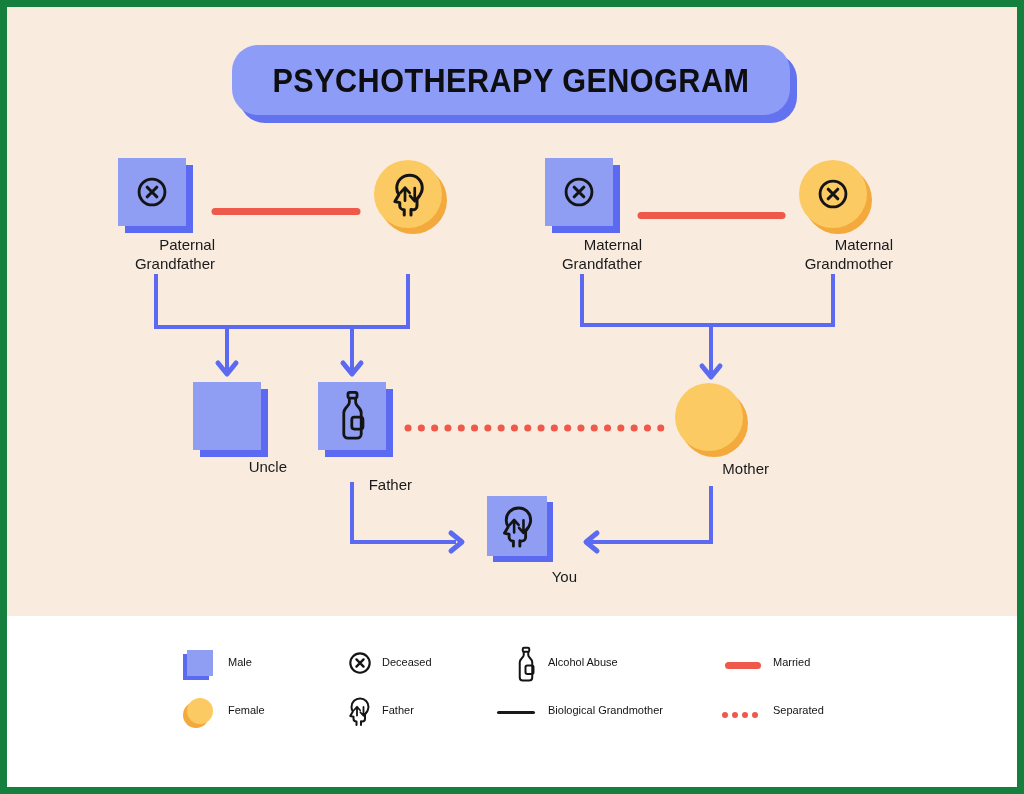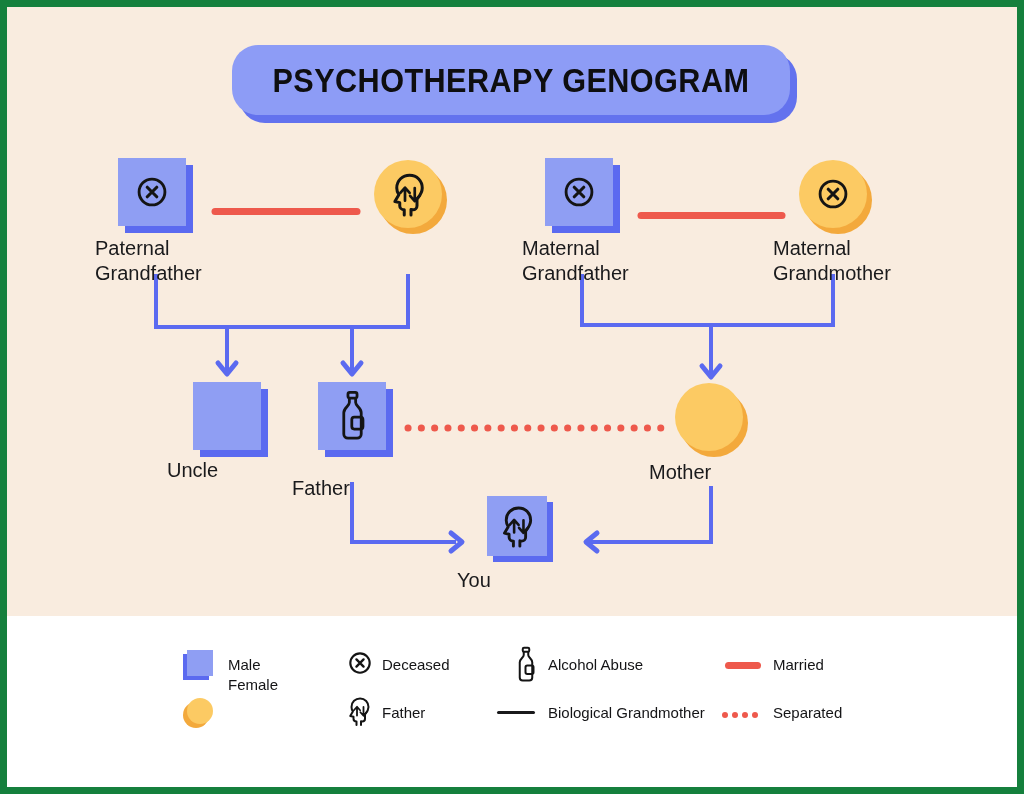--- a/index.html
+++ b/index.html
@@ -19,27 +19,27 @@
   .title-banner h1 {
     margin:0; font-size:34px; font-weight:bold; color:#0e0e10;
     transform:scaleX(0.9); white-space:nowrap; letter-spacing:0.5px;
   }
 
   .shape { position:absolute; display:flex; align-items:center; justify-content:center; }
   .square { background:#8f9ef3; box-shadow:7px 7px 0 #5b6af0; }
   .circle { background:#fcca63; border-radius:50%; box-shadow:5px 6px 0 #f3a93c; }
 
   .node-label {
-    position:absolute; width:120px; text-align:left;
-    font-size:20px; line-height:1.25; color:#1a1a1c;
+    position:absolute; width:120px; text-align:right;
+    font-size:15px; line-height:1.25; color:#1a1a1c;
   }
 
   .overlay { position:absolute; left:0; top:0; pointer-events:none; }
 
-  .legend-label { position:absolute; font-size:15px; color:#141416; white-space:nowrap; }
+  .legend-label { position:absolute; font-size:11px; color:#141416; white-space:nowrap; }
   .legend-male   { position:absolute; left:187px; top:650px; width:26px; height:26px; background:#8f9ef3; box-shadow:-4px 4px 0 #5b6af0; }
   .legend-female { position:absolute; left:187px; top:698px; width:26px; height:26px; background:#fcca63; border-radius:50%; box-shadow:-4px 4px 0 #f3a93c; }
   .legend-svg { position:absolute; }
   .legend-married { position:absolute; left:725px; top:662px; width:36px; height:7px; background:#ee594c; border-radius:3.5px; }
   .legend-bio { position:absolute; left:497px; top:711px; width:38px; height:3px; background:#19191b; border-radius:2px; }
   .legend-separated { position:absolute; left:722px; top:712px; display:flex; gap:4px; }
   .legend-separated span { width:6px; height:6px; border-radius:50%; background:#ee594c; }
 </style>
 </head>
 <body>
@@ -153,21 +153,21 @@
 
     <svg class="legend-svg" style="left:515px;top:646px;" width="22" height="38">
         <use href="#sym-alcohol"></use>
       </svg>
     <div class="legend-label" style="left:548px;top:656px;">Alcohol Abuse</div>
 
     <div class="legend-married"></div>
     <div class="legend-label" style="left:773px;top:656px;">Married</div>
 
     <div class="legend-female"></div>
-    <div class="legend-label" style="left:228px;top:676px;">Female</div>
+    <div class="legend-label" style="left:228px;top:704px;">Female</div>
 
     <svg class="legend-svg" style="left:343px;top:695px;" width="32" height="32">
         <use href="#sym-bipolar"></use>
       </svg>
     <div class="legend-label" style="left:382px;top:704px;">Father</div>
 
     <div class="legend-bio"></div>
     <div class="legend-label" style="left:548px;top:704px;">Biological Grandmother</div>
 
     <div class="legend-separated">

